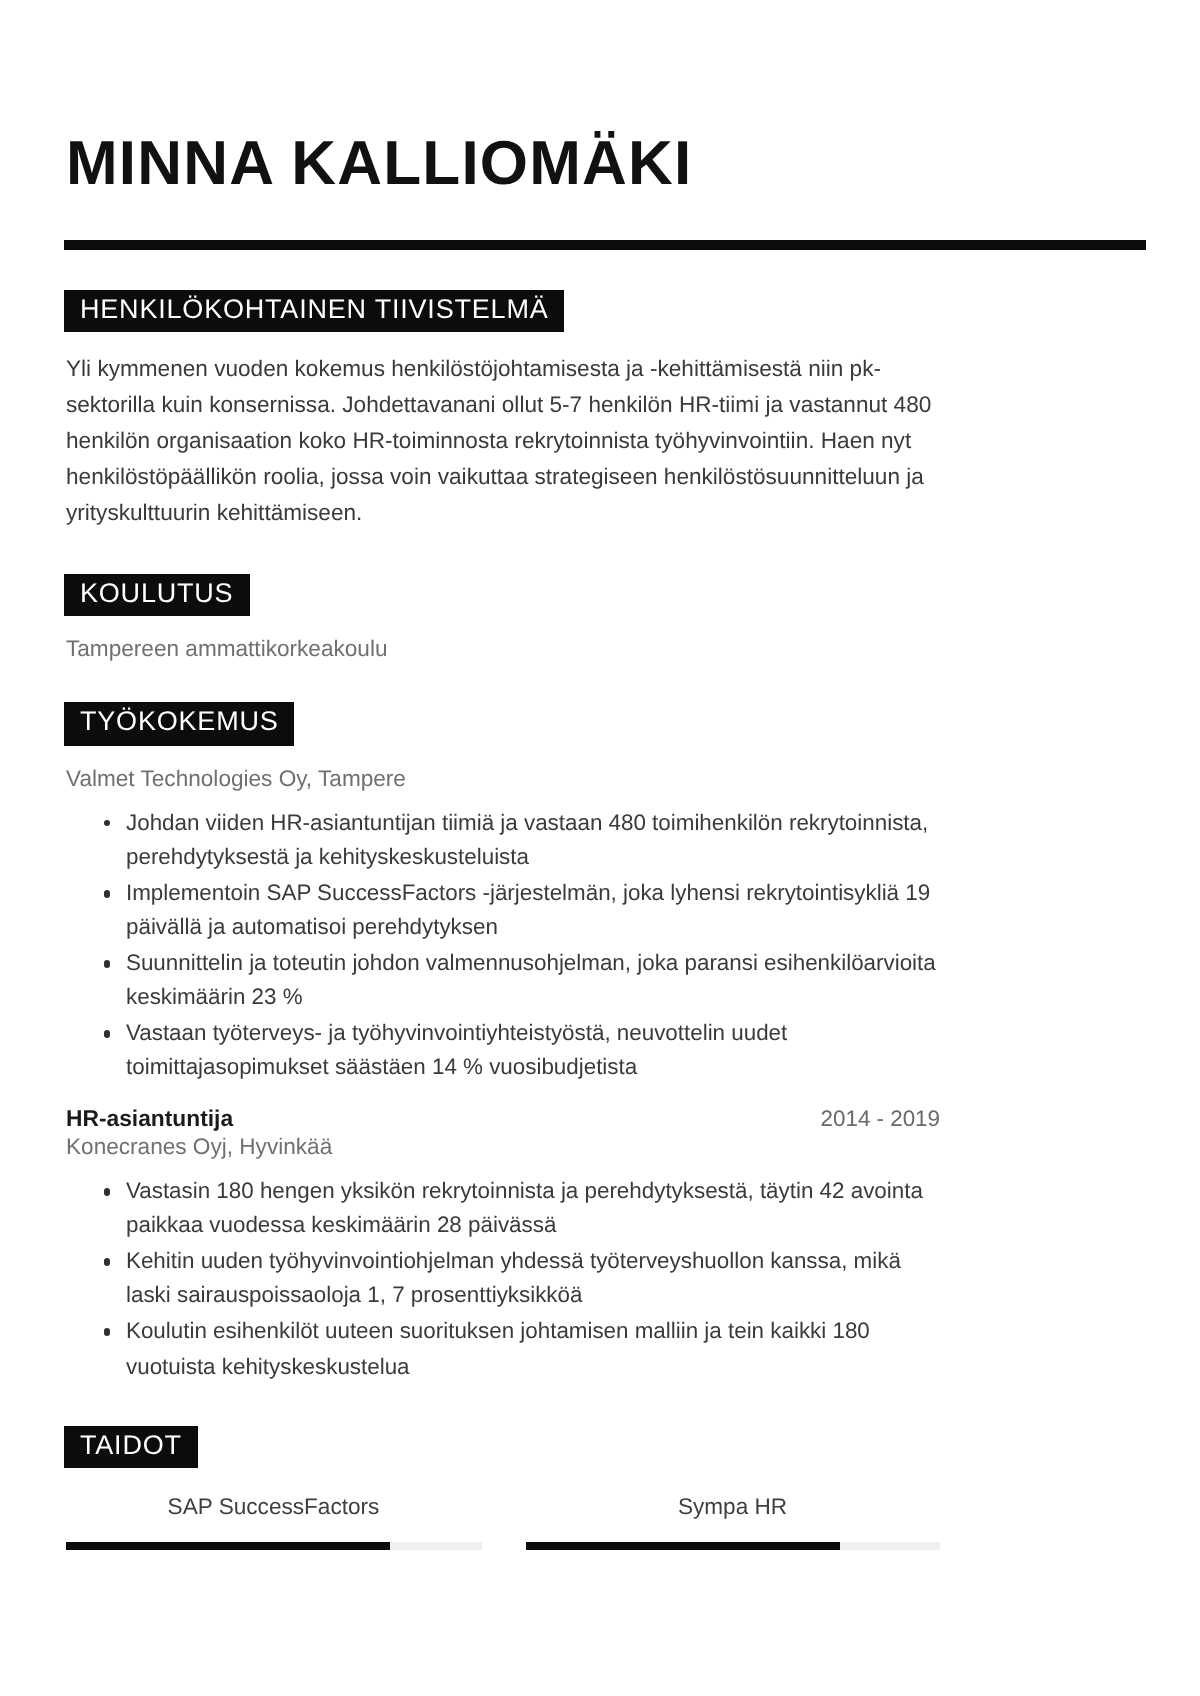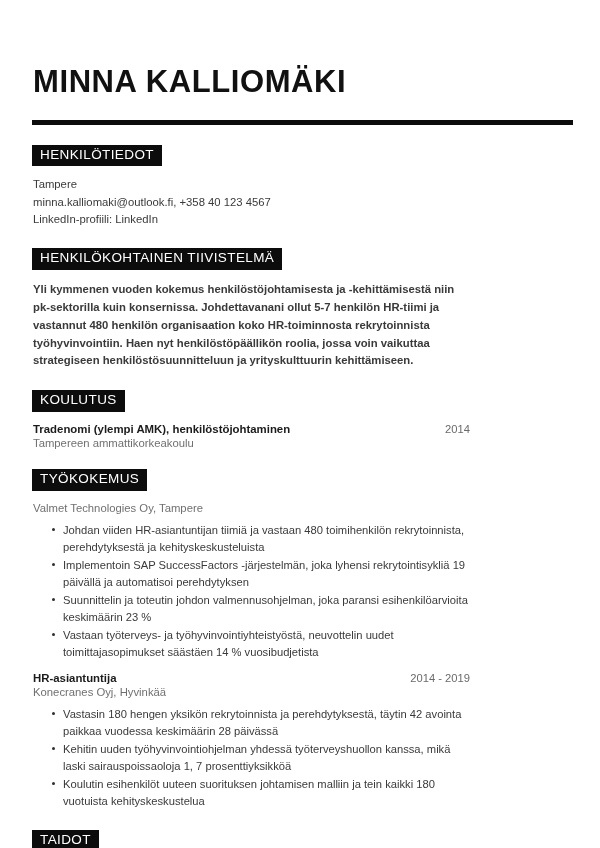--- a/index.html
+++ b/index.html
@@ -70,21 +70,20 @@
   }
   .contact div { white-space: nowrap; }
 
   
   .summary {
     margin-top: 11px;
     font-size: 11.3px;
     line-height: 1.58;
     color: #3a3a3a;
     max-width: 540px;
-    font-weight: bold;
   }
 
   
   .entry { margin-top: 11px; }
   .entry-top {
     display: flex;
     justify-content: space-between;
     align-items: baseline;
   }
   .entry-title {
@@ -161,42 +160,30 @@
   }
 </style>
 </head>
 <body>
 
 <div class="page">
 
   <div class="name">MINNA KALLIOMÄKI</div>
   <div class="name-rule"></div>
 
-  <div class="section">
-    <span class="badge">HENKILÖTIEDOT</span>
-    <div class="block contact">
-      <div>Tampere</div>
-      <div>minna.kalliomaki@outlook.fi, +358 40 123 4567</div>
-      <div>LinkedIn-profiili: LinkedIn</div>
-    </div>
-  </div>
 
   <div class="section">
     <span class="badge">HENKILÖKOHTAINEN TIIVISTELMÄ</span>
     <div class="block summary">Yli kymmenen vuoden kokemus henkilöstöjohtamisesta ja -kehittämisestä niin pk-sektorilla kuin konsernissa. Johdettavanani ollut 5-7 henkilön HR-tiimi ja vastannut 480 henkilön organisaation koko HR-toiminnosta rekrytoinnista työhyvinvointiin. Haen nyt henkilöstöpäällikön roolia, jossa voin vaikuttaa strategiseen henkilöstösuunnitteluun ja yrityskulttuurin kehittämiseen.</div>
   </div>
 
   <div class="section">
     <span class="badge">KOULUTUS</span>
     <div class="block">
       <div class="entry">
-        <div class="entry-top">
-          <div class="entry-title">Tradenomi (ylempi AMK), henkilöstöjohtaminen</div>
-          <div class="entry-date">2014</div>
-        </div>
         <div class="entry-sub">Tampereen ammattikorkeakoulu</div>
       </div>
     </div>
   </div>
 
   <div class="section">
     <span class="badge">TYÖKOKEMUS</span>
     <div class="block">
 
       <div class="entry">

